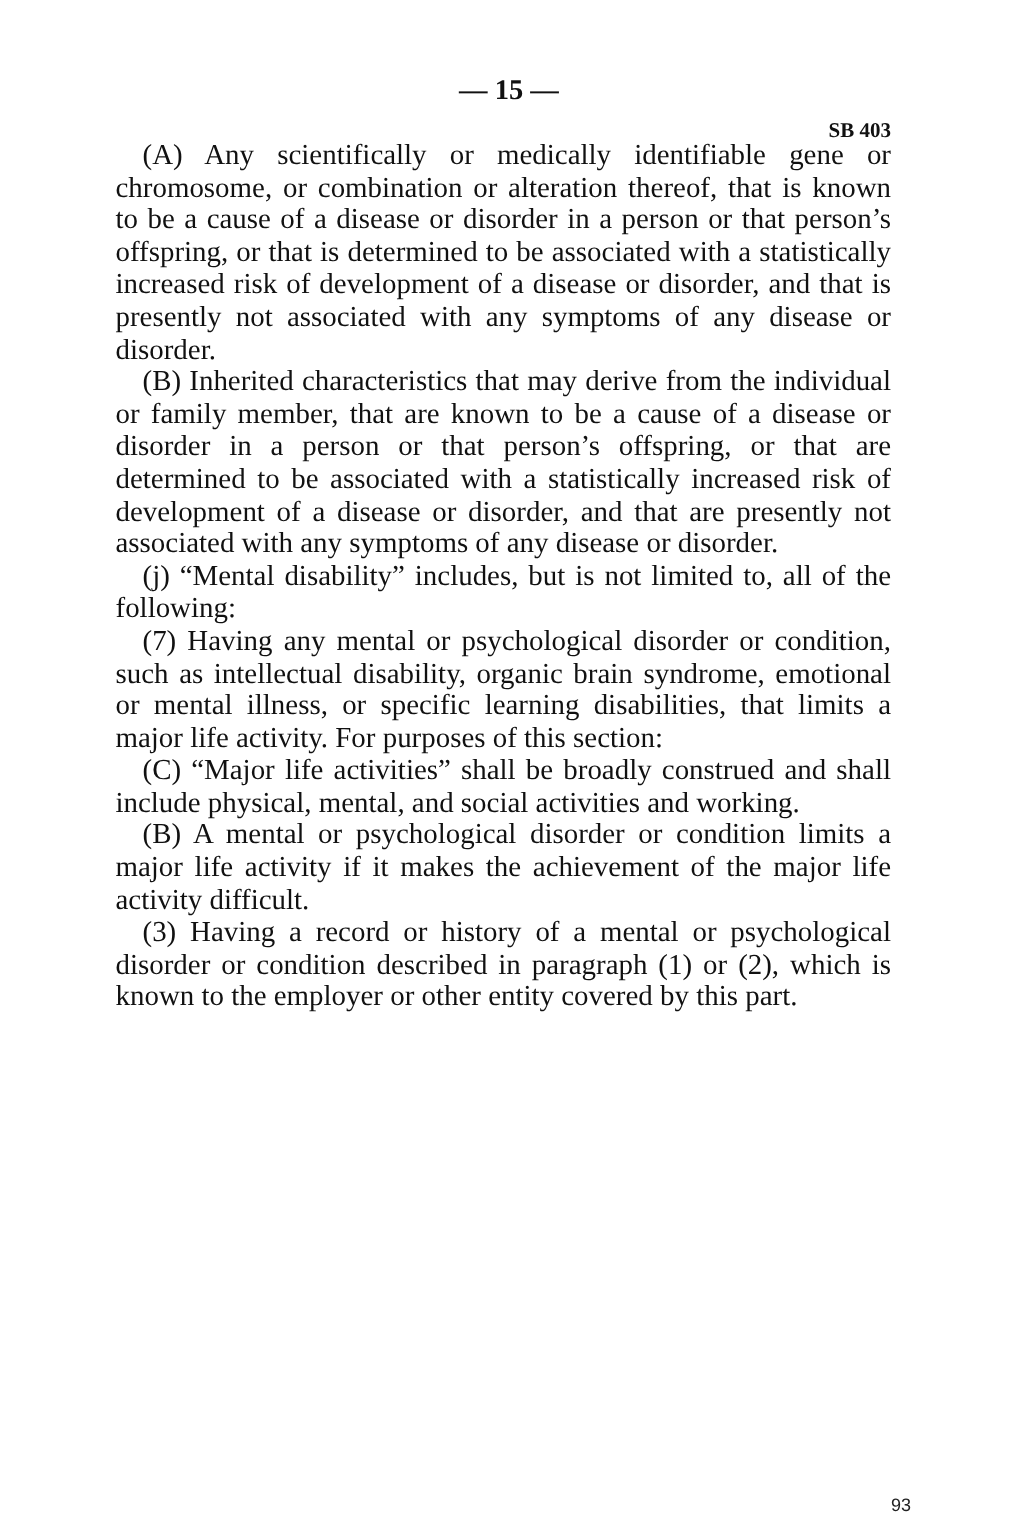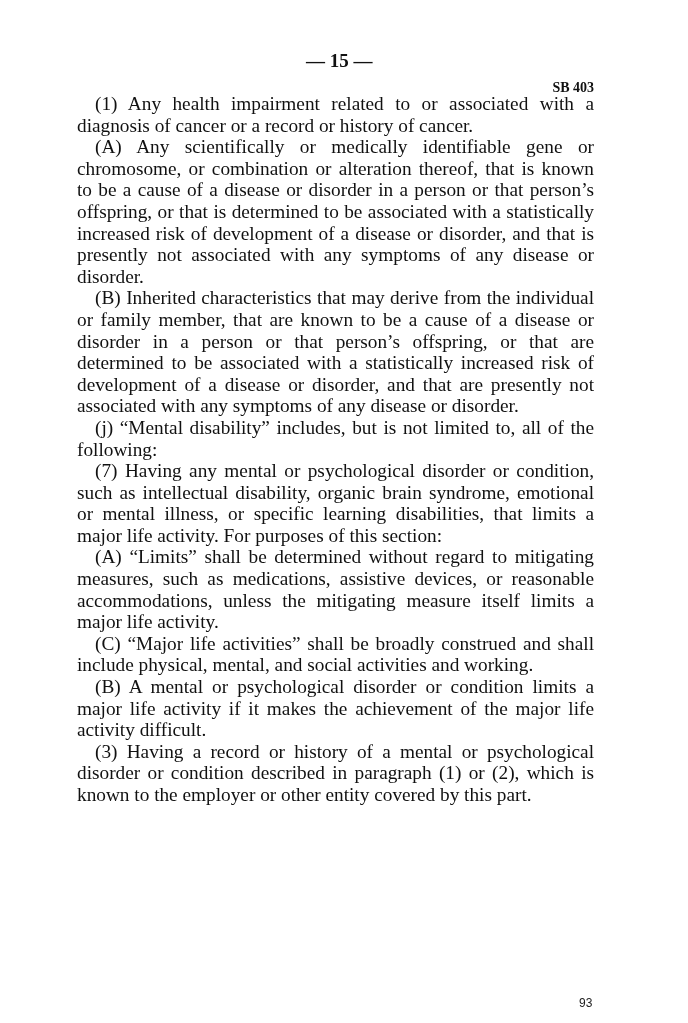--- a/index.html
+++ b/index.html
@@ -21,37 +21,35 @@
     }
     .body-text {
       position: absolute; top: 93px; left: 77px; width: 517px;
       font-family: "Liberation Serif", serif; font-size: 19.3px; line-height: 21.6px;
     }
     .para {
       margin: 0; text-indent: 18px; text-align: justify;
     }
     .para.last-line-left { text-align-last: left; }
     .footer-num {
-      position: absolute; top: 996px; left: 579px;
+      position: absolute; top: 996px; left: 594px;
       font-family: "Liberation Sans", sans-serif; font-size: 12px; color: #222;
     }
   </style>
 </head>
 <body>
 
 <div class="header">
   <span class="page-num">— 15 —</span>
   <span class="bill-id">SB 403</span>
 </div>
 
 <div class="body-text">
-  <p class="para last-line-left">(1)  Any health impairment related to or associated with a diagnosis of cancer or a record or history of cancer.</p>
   <p class="para last-line-left">(A)  Any scientifically or medically identifiable gene or chromosome, or combination or alteration thereof, that is known to be a cause of a disease or disorder in a person or that person’s offspring, or that is determined to be associated with a statistically increased risk of development of a disease or disorder, and that is presently not associated with any symptoms of any disease or disorder.</p>
   <p class="para last-line-left">(B)  Inherited characteristics that may derive from the individual or family member, that are known to be a cause of a disease or disorder in a person or that person’s offspring, or that are determined to be associated with a statistically increased risk of development of a disease or disorder, and that are presently not associated with any symptoms of any disease or disorder.</p>
   <p class="para last-line-left">(j)  “Mental disability” includes, but is not limited to, all of the following:</p>
   <p class="para last-line-left">(7)  Having any mental or psychological disorder or condition, such as intellectual disability, organic brain syndrome, emotional or mental illness, or specific learning disabilities, that limits a major life activity. For purposes of this section:</p>
-  <p class="para last-line-left">(A)  “Limits” shall be determined without regard to mitigating measures, such as medications, assistive devices, or reasonable accommodations, unless the mitigating measure itself limits a major life activity.</p>
   <p class="para last-line-left">(C)  “Major life activities” shall be broadly construed and shall include physical, mental, and social activities and working.</p>
   <p class="para last-line-left">(B)  A mental or psychological disorder or condition limits a major life activity if it makes the achievement of the major life activity difficult.</p>
   <p class="para last-line-left">(3)  Having a record or history of a mental or psychological disorder or condition described in paragraph (1) or (2), which is known to the employer or other entity covered by this part.</p>
 </div>
 
 <div class="footer-num">93</div>
 
 </body></html>

